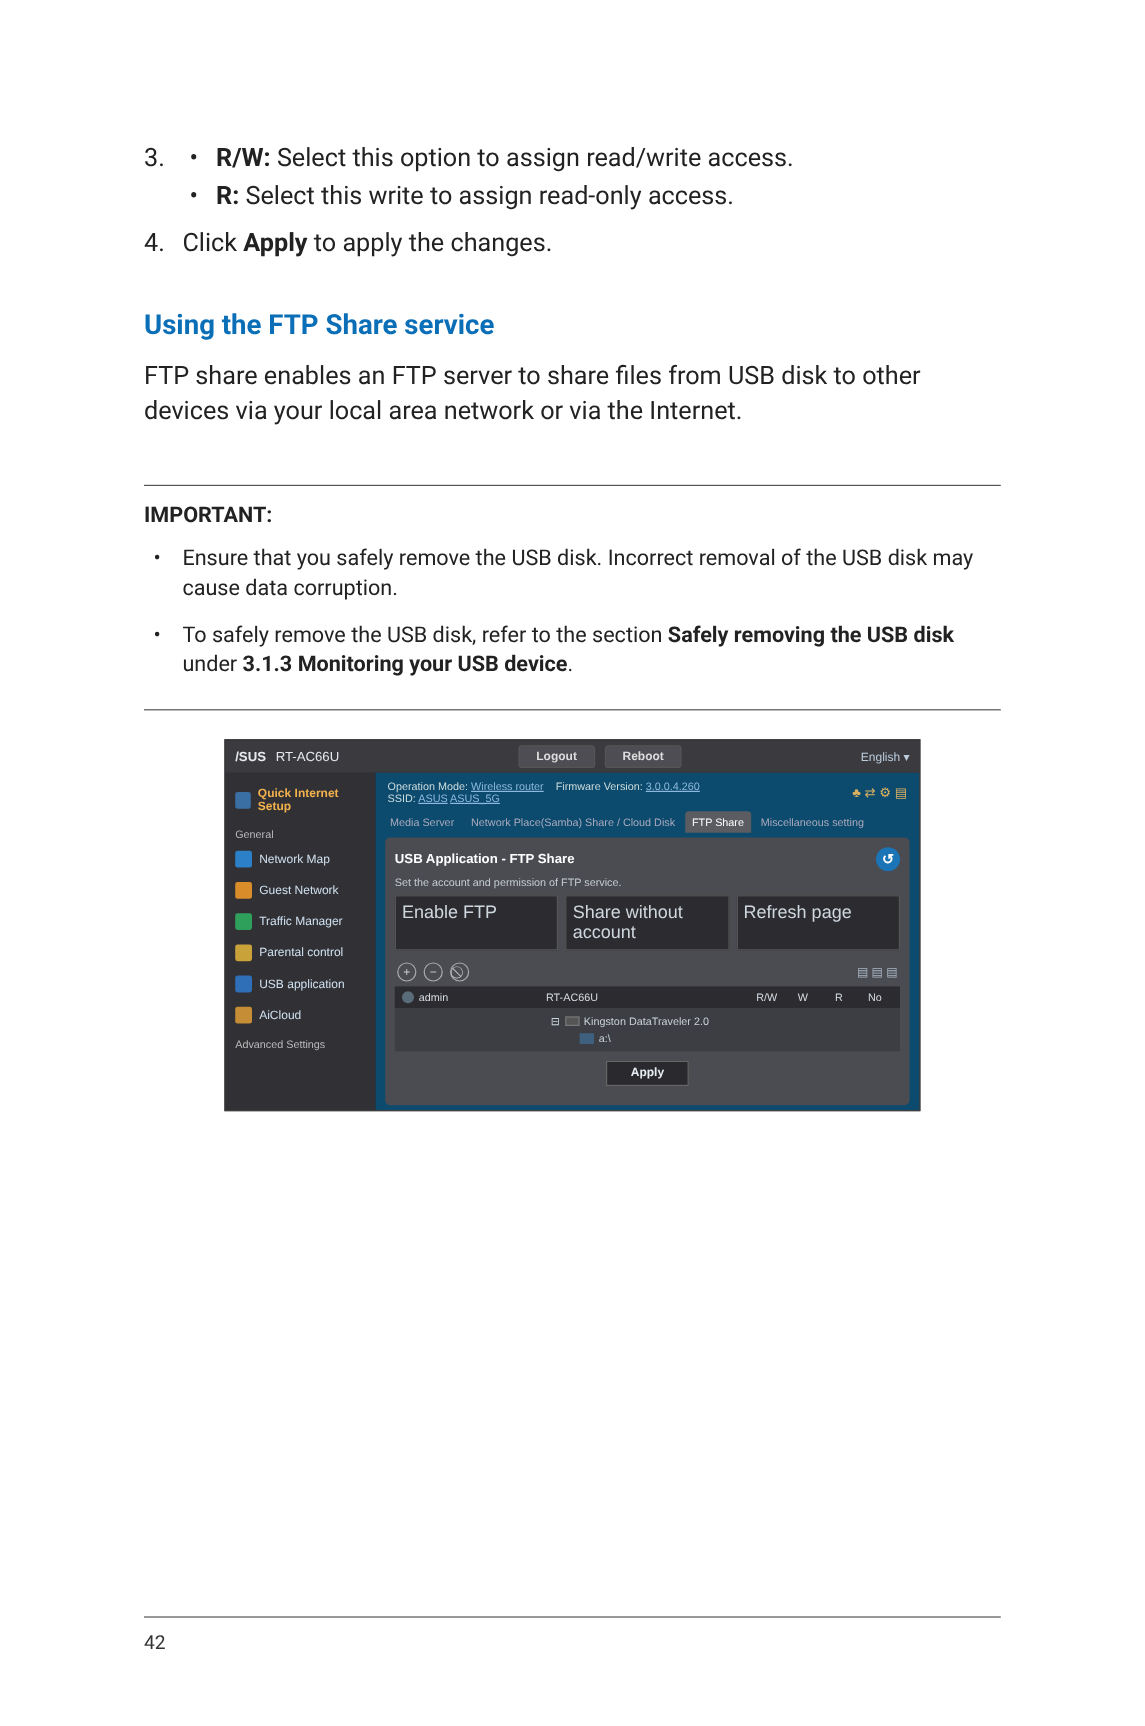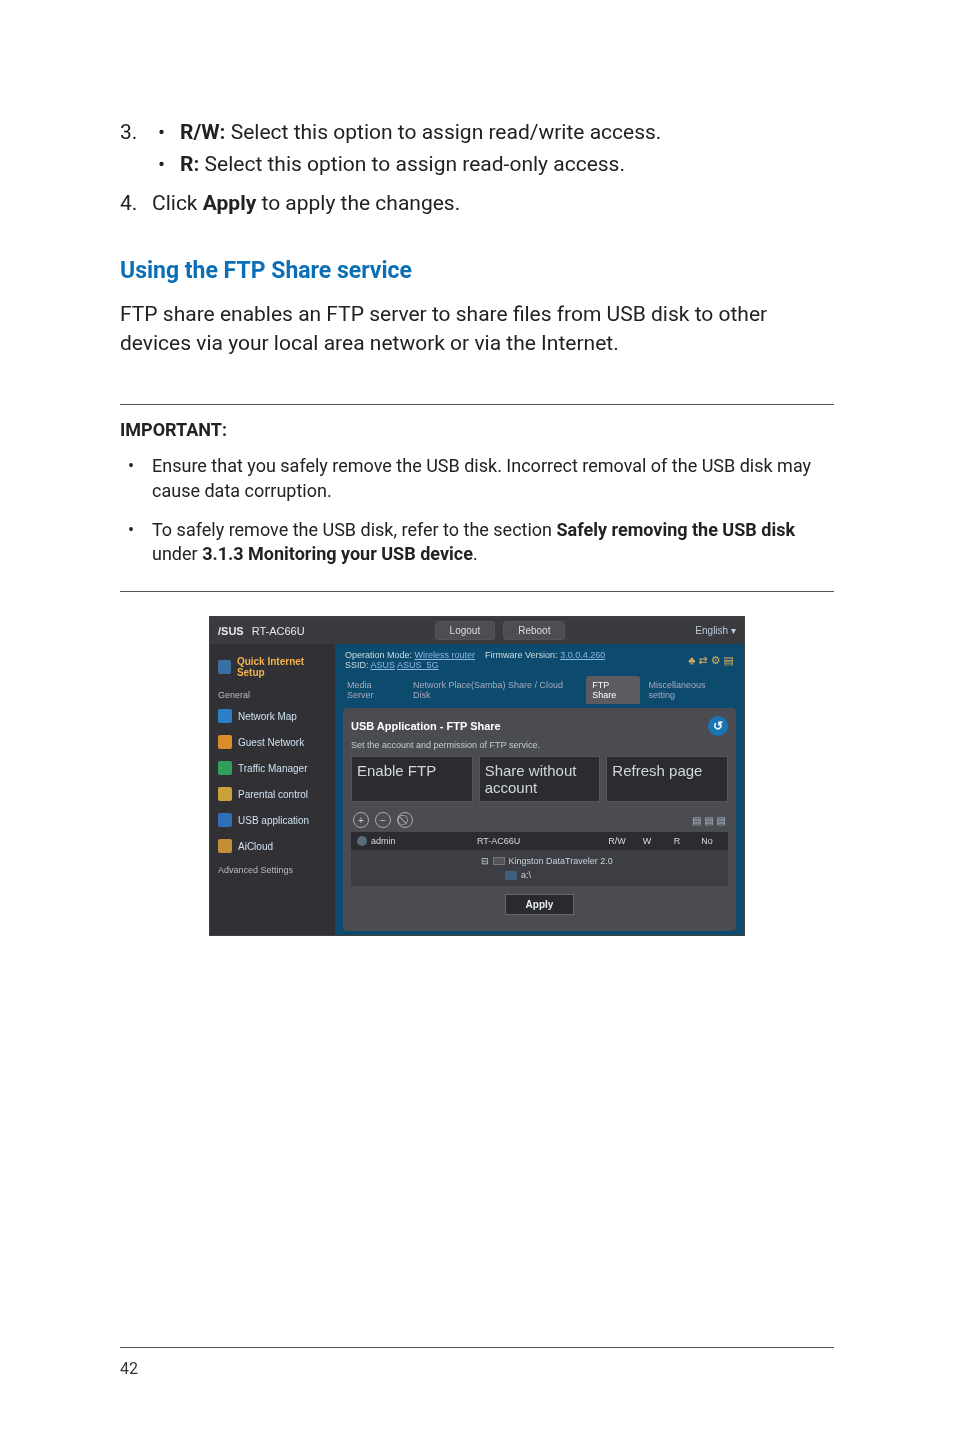--- a/index.html
+++ b/index.html
@@ -78,21 +78,21 @@
     position: relative;
     margin-bottom: 14px;
   }
   ul.note-list li::before {
     content: "•";
     position: absolute;
     left: 8px;
   }
   
   .screenshot {
-    width: 536px;
+    width: 580px;
     margin: 24px auto 0 auto;
     background: #2a2a2d;
     font-family: Arial, sans-serif;
     font-size: 10px;
     color: #d8dfe5;
     border: 1px solid #404040;
   }
   .ss-topbar {
     display: flex;
     align-items: center;
@@ -102,20 +102,21 @@
   }
   .ss-logo { color: #e6e9ee; font-size: 11px; font-weight: bold; }
   .ss-model { color: #e6e9ee; font-size: 11px; margin-right: auto; }
   .ss-btn {
     background: #4d4d53;
     border: 1px solid #555;
     border-radius: 3px;
     padding: 3px 14px;
     font-size: 10px;
     color: #ddd;
+    font-weight: bold;
   }
   .ss-lang { color: #bcd; font-size: 10px; margin-left: auto; }
   .ss-body { display: flex; }
   .ss-sidebar {
     width: 125px;
     background: #303035;
     padding: 6px 0;
   }
   .ss-side-item {
     display: flex;
@@ -248,21 +249,21 @@
 <div class="page">
 
   <ol class="main-list">
     <li>
       <span class="num">3.</span>
       <ul class="sub-list">
         <li>
           <span class="bold">R/W:</span><span>  Select this option to assign read/write access.</span>
         </li>
         <li>
-          <span class="bold">R:</span><span>  Select this option to assign read-only access.</span>
+          <span class="bold">R:</span><span>  Select this write to assign read-only access.</span>
         </li>
       </ul>
     </li>
     <li>
       <span class="num">4.</span>
       <span>Click </span><span class="bold">Apply</span><span> to apply the changes.</span>
     </li>
   </ol>
 
   <h2 class="section-heading">Using the FTP Share service</h2>

